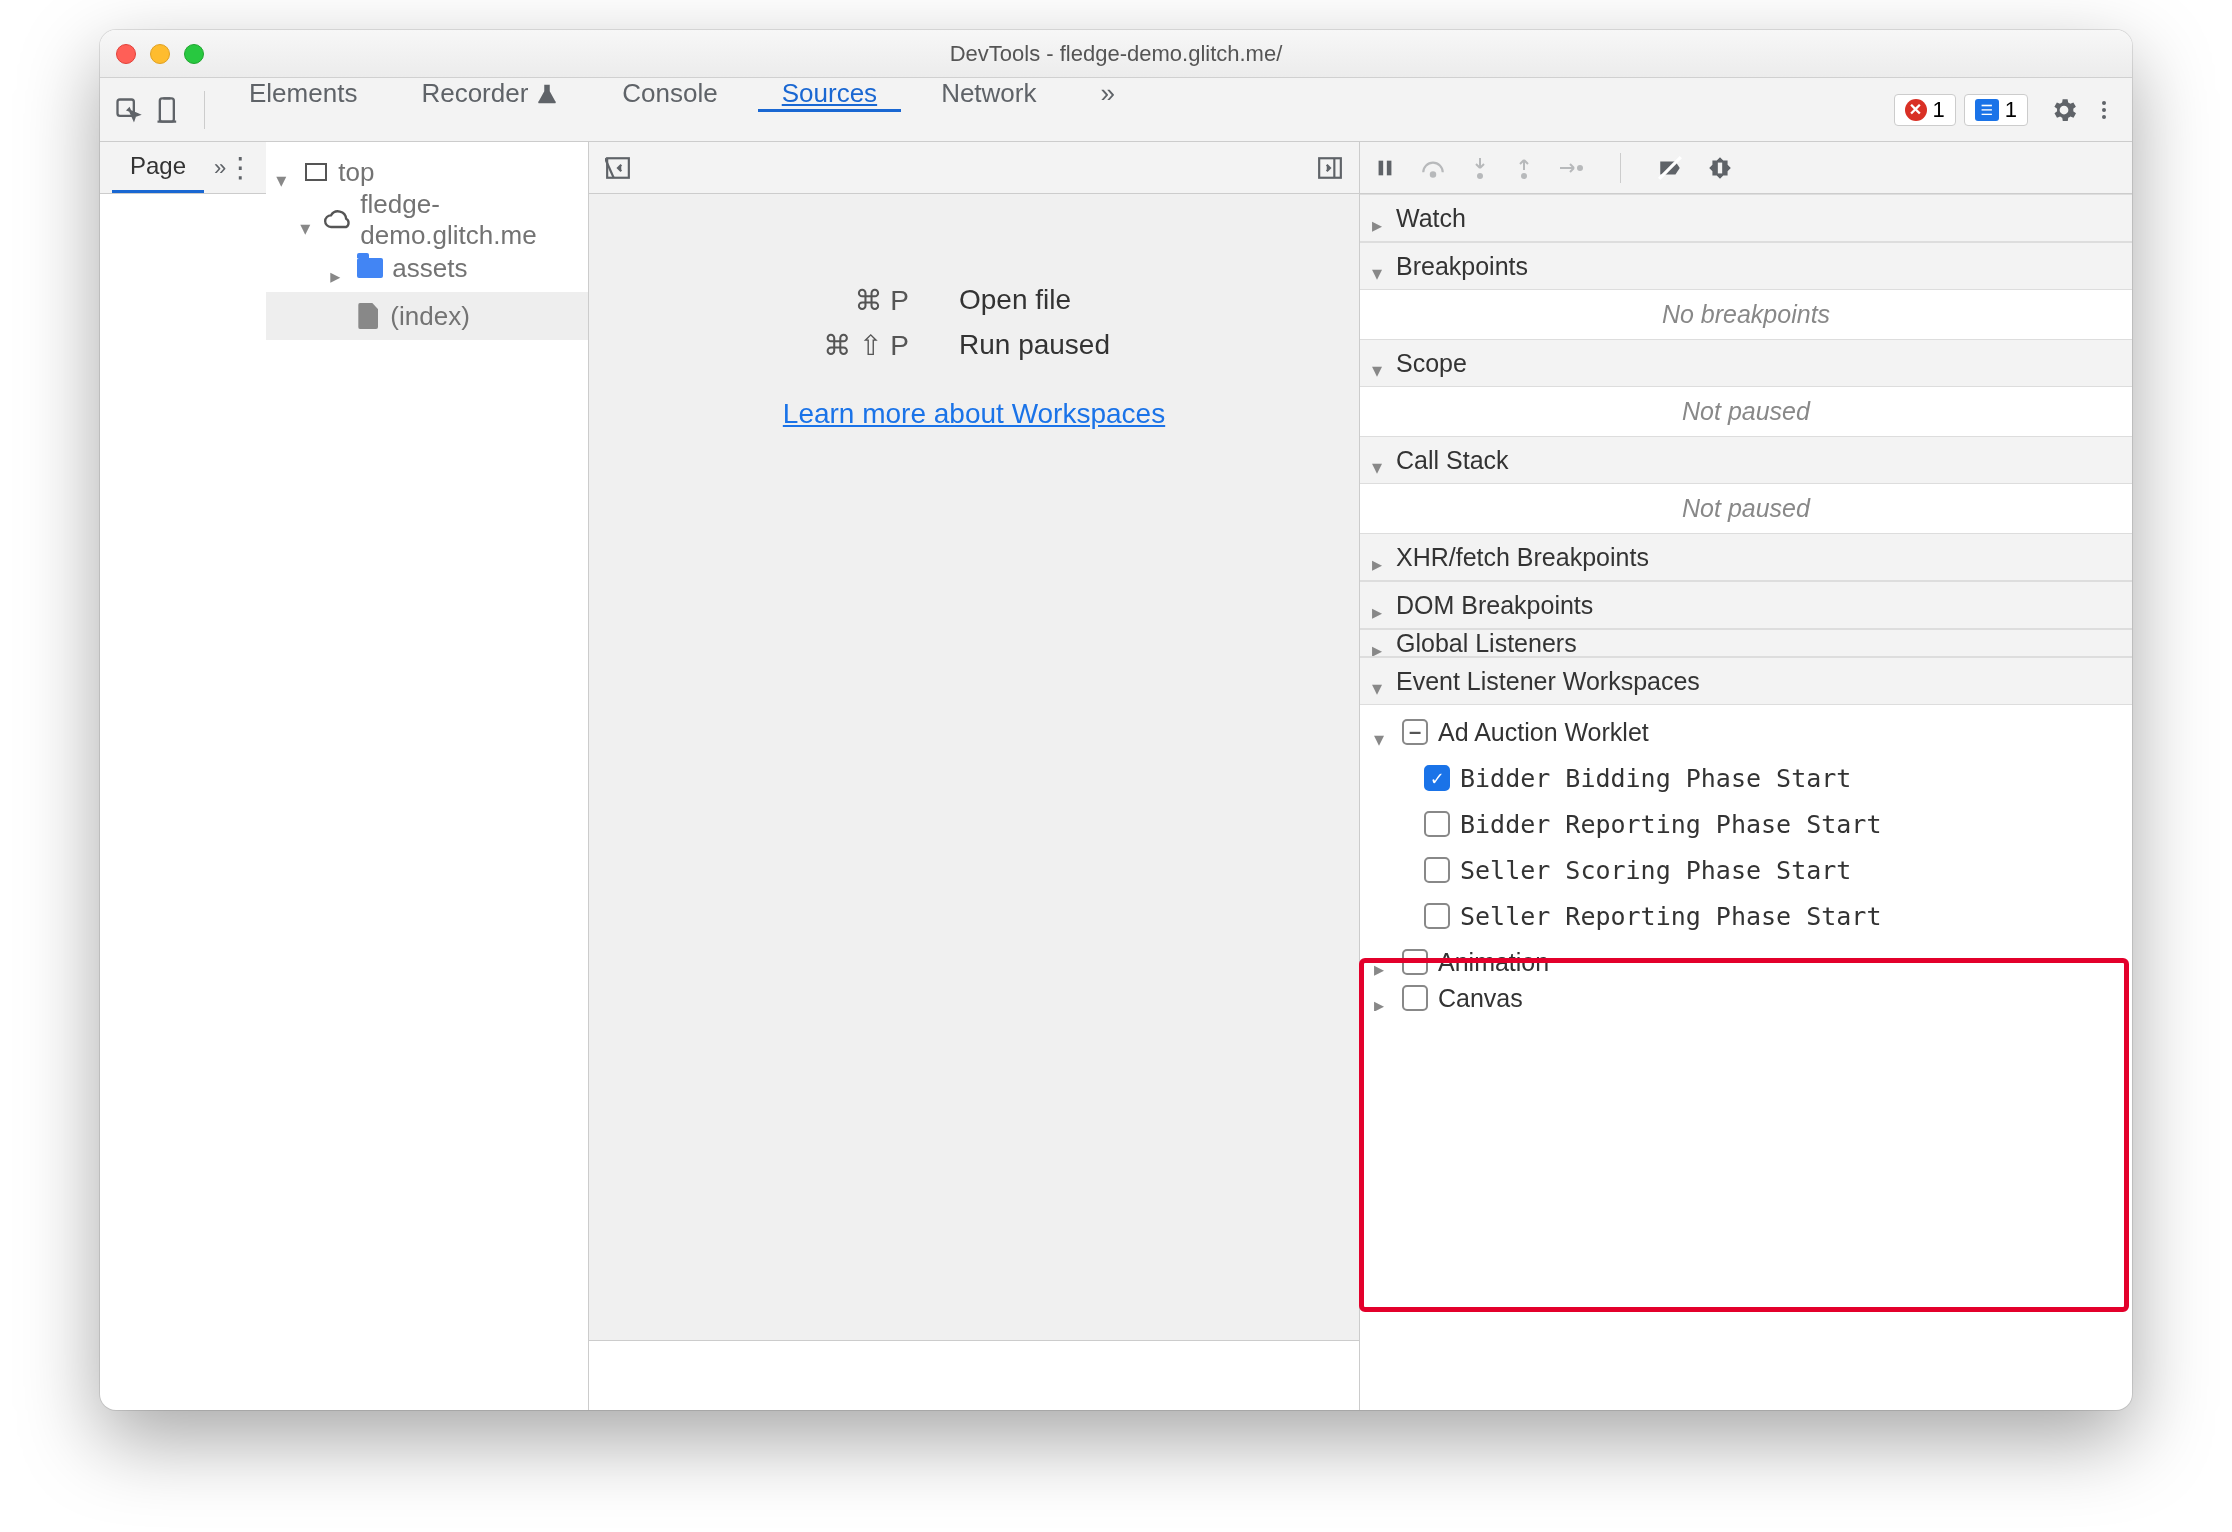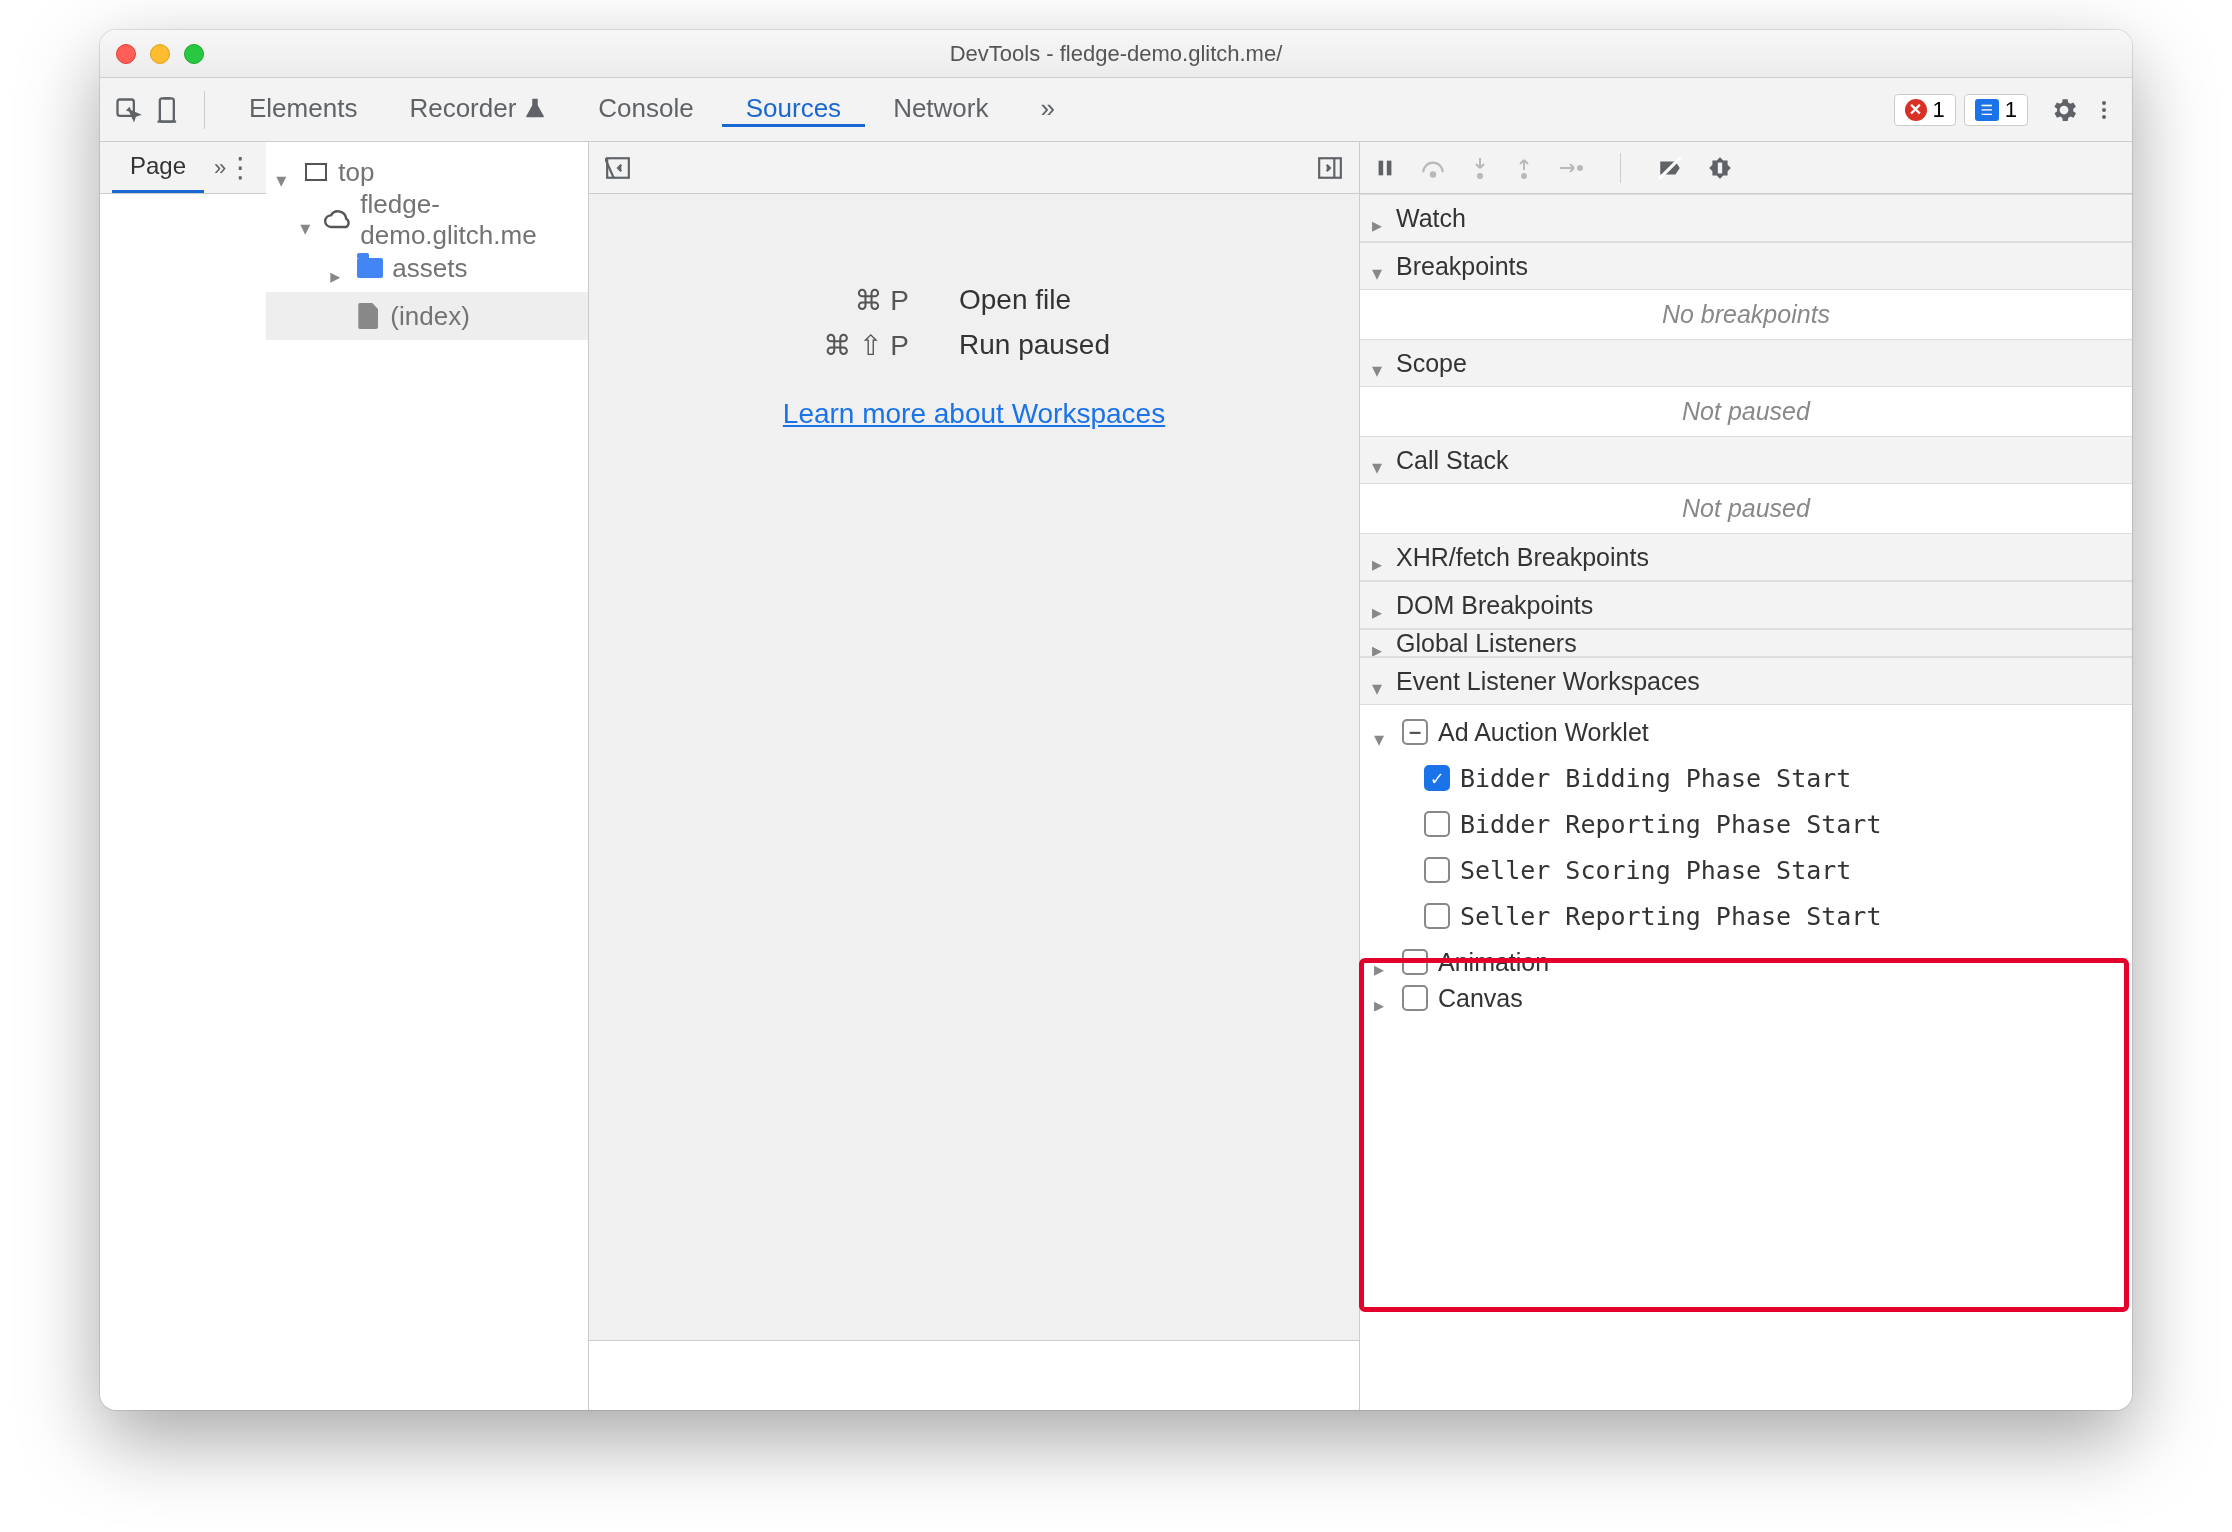--- a/index.html
+++ b/index.html
@@ -42,27 +42,27 @@
 .toolbar {
   height: 64px;
   border-bottom: 1px solid #ccc;
   display:flex; align-items:center;
   padding: 0 12px;
   background:#f3f3f3;
   gap: 8px;
 }
 .tool-icon { width:32px; height:32px; display:flex; align-items:center; justify-content:center; color:#5f6368; }
 .vsep { width:1px; height:38px; background:#ccc; margin:0 12px; }
-.tabs { display:flex; align-items:center; height:100%; gap: 4px; }
+.tabs { display:flex; align-items:flex-start; height:100%; gap: 16px; }
 .tab {
   padding: 0 24px; display:flex; align-items:center; gap:8px;
   font-size:26px; color:#5f6368; cursor:pointer;
   border-bottom: 3px solid transparent;
 }
-.tab.active { color:#1967d2; border-bottom-color:#1967d2; }
+.tab.active { color:#1967d2; border-bottom-color:#1967d2;text-decoration:underline; }
 .spacer { flex:1; }
 .badge {
   display:inline-flex; align-items:center; gap:6px;
   border:1px solid #ccc; border-radius:4px; padding:2px 10px;
   font-size:22px; background:#fff;
 }
 .badge-icon { width:22px; height:22px; border-radius:50%; display:flex; align-items:center; justify-content:center; }
 .badge-err { background:#d93025; color:#fff; font-size:16px; font-weight:bold; }
 .badge-msg { background:#1a73e8; color:#fff; width:24px; height:22px; border-radius:3px; font-size:14px; }
 .content { flex:1; display:flex; min-height:0; }

